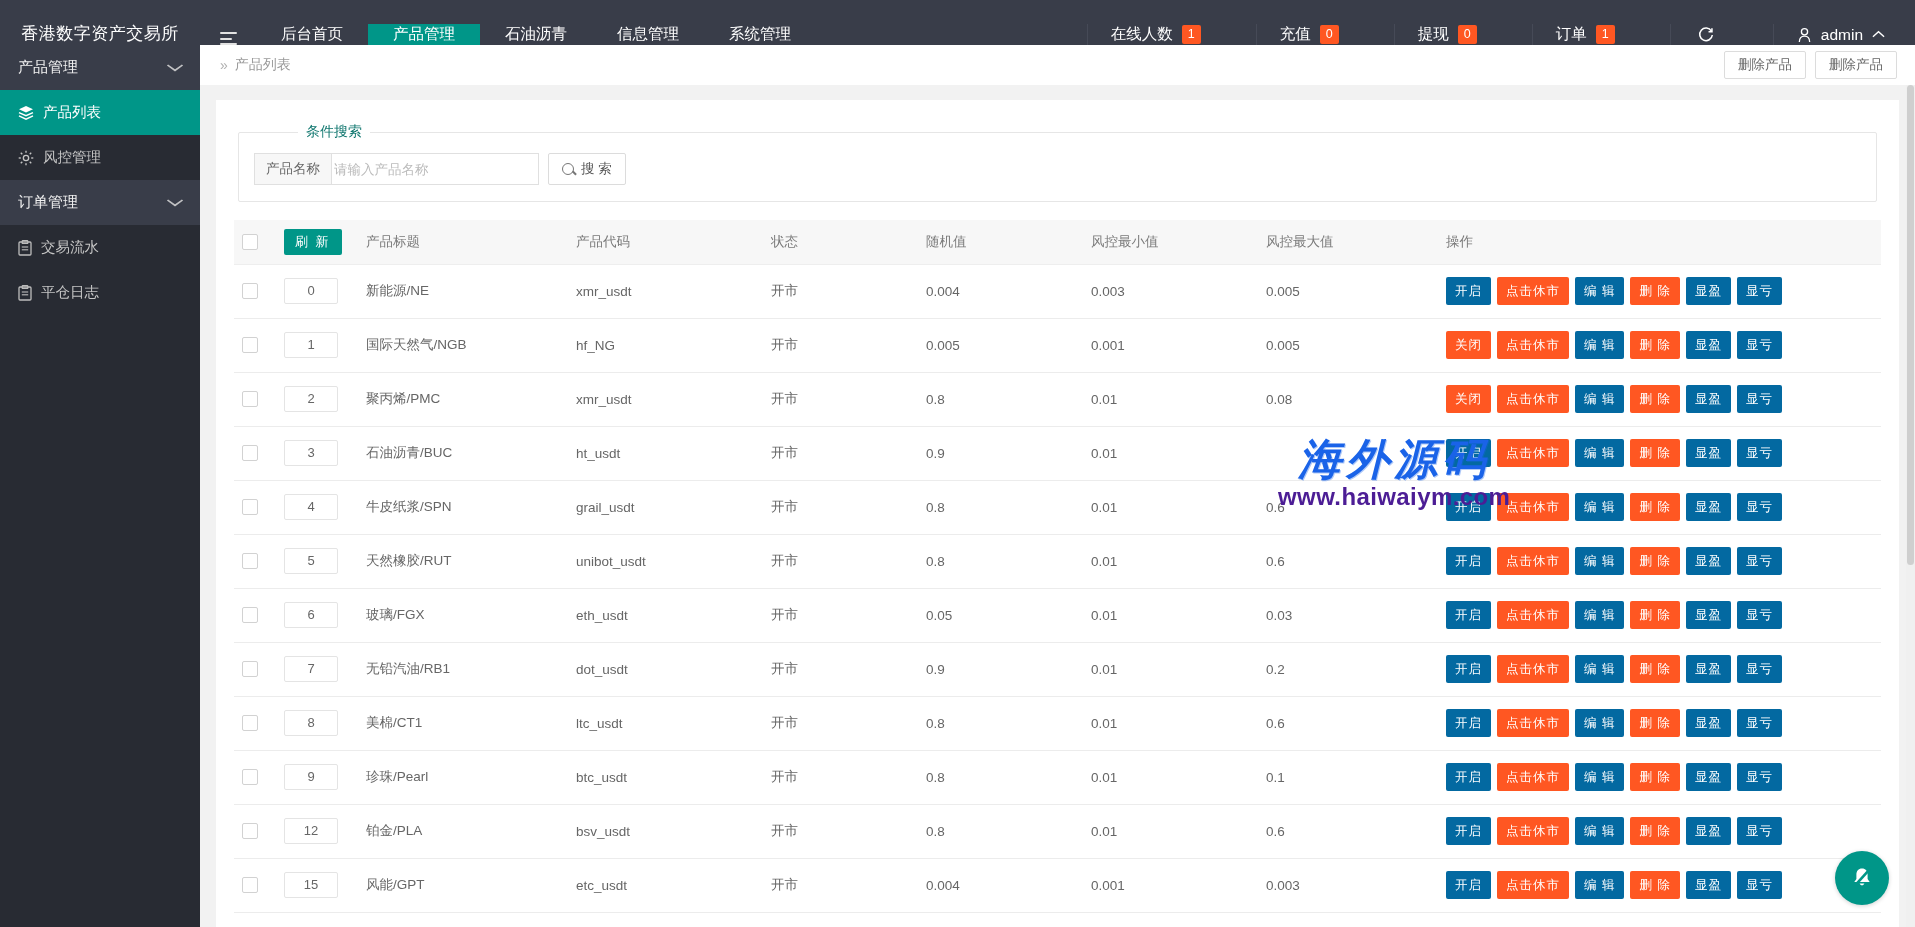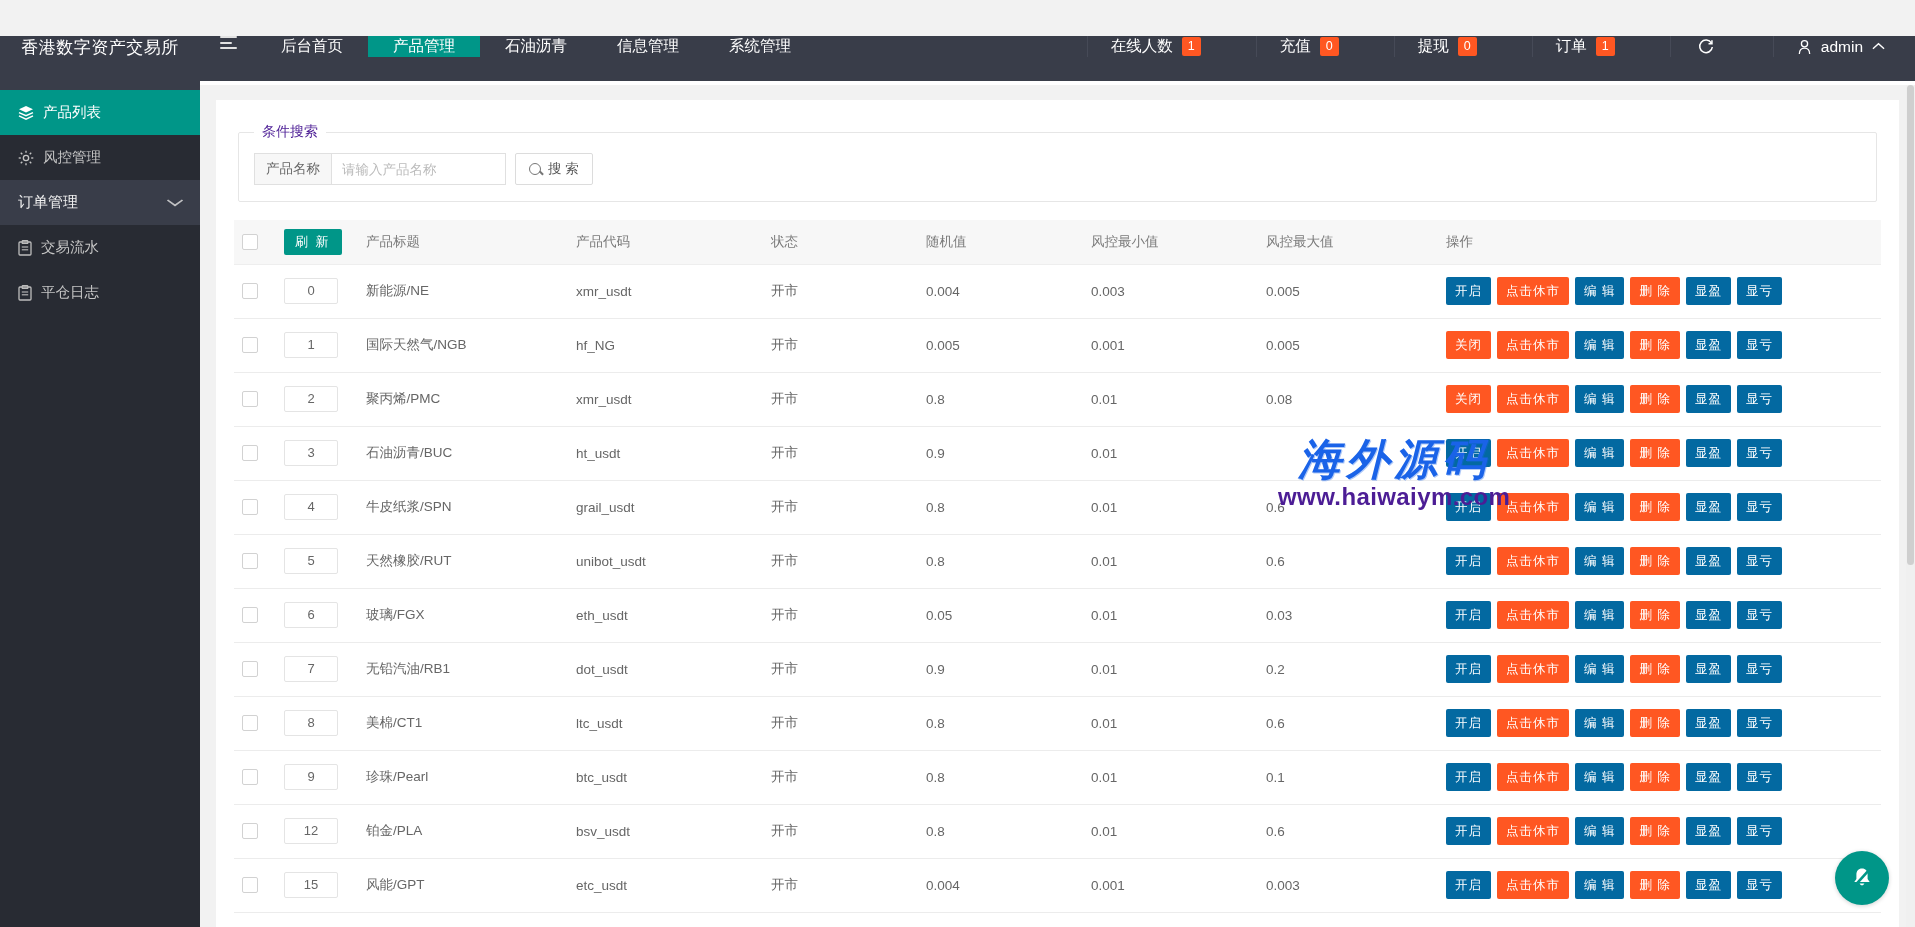--- a/index.html
+++ b/index.html
@@ -5,22 +5,22 @@
   * { box-sizing: border-box; margin: 0; padding: 0; }
   html, body {
     width: 1915px; height: 927px;
     font-family: "Liberation Sans", "DejaVu Sans", sans-serif;
     background: #f2f2f2; overflow: hidden;
   }
 
   
   #header {
     position: absolute; top: 0; left: 0; width: 1915px; height: 45px;
-    background: #393d49; display: flex; align-items: flex-start;
-    color: #ffffff; font-size: 15.5px; z-index: 50; margin-top: 36px;
+    background: #393d49; display: flex; align-items: flex-end;
+    color: #ffffff; font-size: 15.5px; z-index: 50;
   }
   .brand {
     width: 200px; display: flex; align-items: center; justify-content: center;
     font-size: 17px; letter-spacing: .5px; color: #fff;
   }
   .hamburger-cell {
     width: 56px; display: flex; align-items: center; justify-content: center;
     cursor: pointer;
   }
   .ham-ic { width: 17px; height: 13px; display: flex; flex-direction: column;
@@ -87,30 +87,30 @@
     position: absolute; top: 85px; left: 200px; right: 0; bottom: 0;
     background: #f2f2f2; padding: 15px 16px 0 16px; overflow: hidden;
   }
   .card { background: #fff; padding: 15px 18px 0 18px; min-height: 830px; }
 
   
   .searchset {
     border: 1px solid #e6e6e6; border-radius: 2px;
     padding: 12px 15px 16px 15px; margin: 8px 4px 18px 4px;
   }
-  .searchset legend { padding: 0 8px; color: #4c1d95; font-size: 14px; }
+  .searchset legend { padding: 0 8px; color: #0f766e; font-size: 14px; margin-left: 44px; }
   .searchrow { display: flex; align-items: center; }
   .inline-group { display: flex; height: 32px; }
   .igroup-label {
     background: #f7f7f7; border: 1px solid #e0e0e0; border-right: none;
     display: flex; align-items: center; padding: 0 11px;
     color: #666; font-size: 13.5px; white-space: nowrap;
   }
   .igroup-input {
-    width: 175px; border: 1px solid #e0e0e0; padding: 0 10px;
+    width: 208px; border: 1px solid #e0e0e0; padding: 0 2px;
     font-size: 13.5px; color: #000000; outline: none;
     font-family: "Liberation Sans", sans-serif;
   }
   .igroup-input::placeholder { color: #bbb; }
   .search-btn {
     height: 32px; margin-left: 9px; padding: 0 13px;
     border: 1px solid #dcdcdc; background: #fff; color: #555;
     font-size: 13.5px; border-radius: 2px; cursor: pointer;
     display: flex; align-items: center; gap: 7px;
     font-family: "Liberation Sans", sans-serif;

